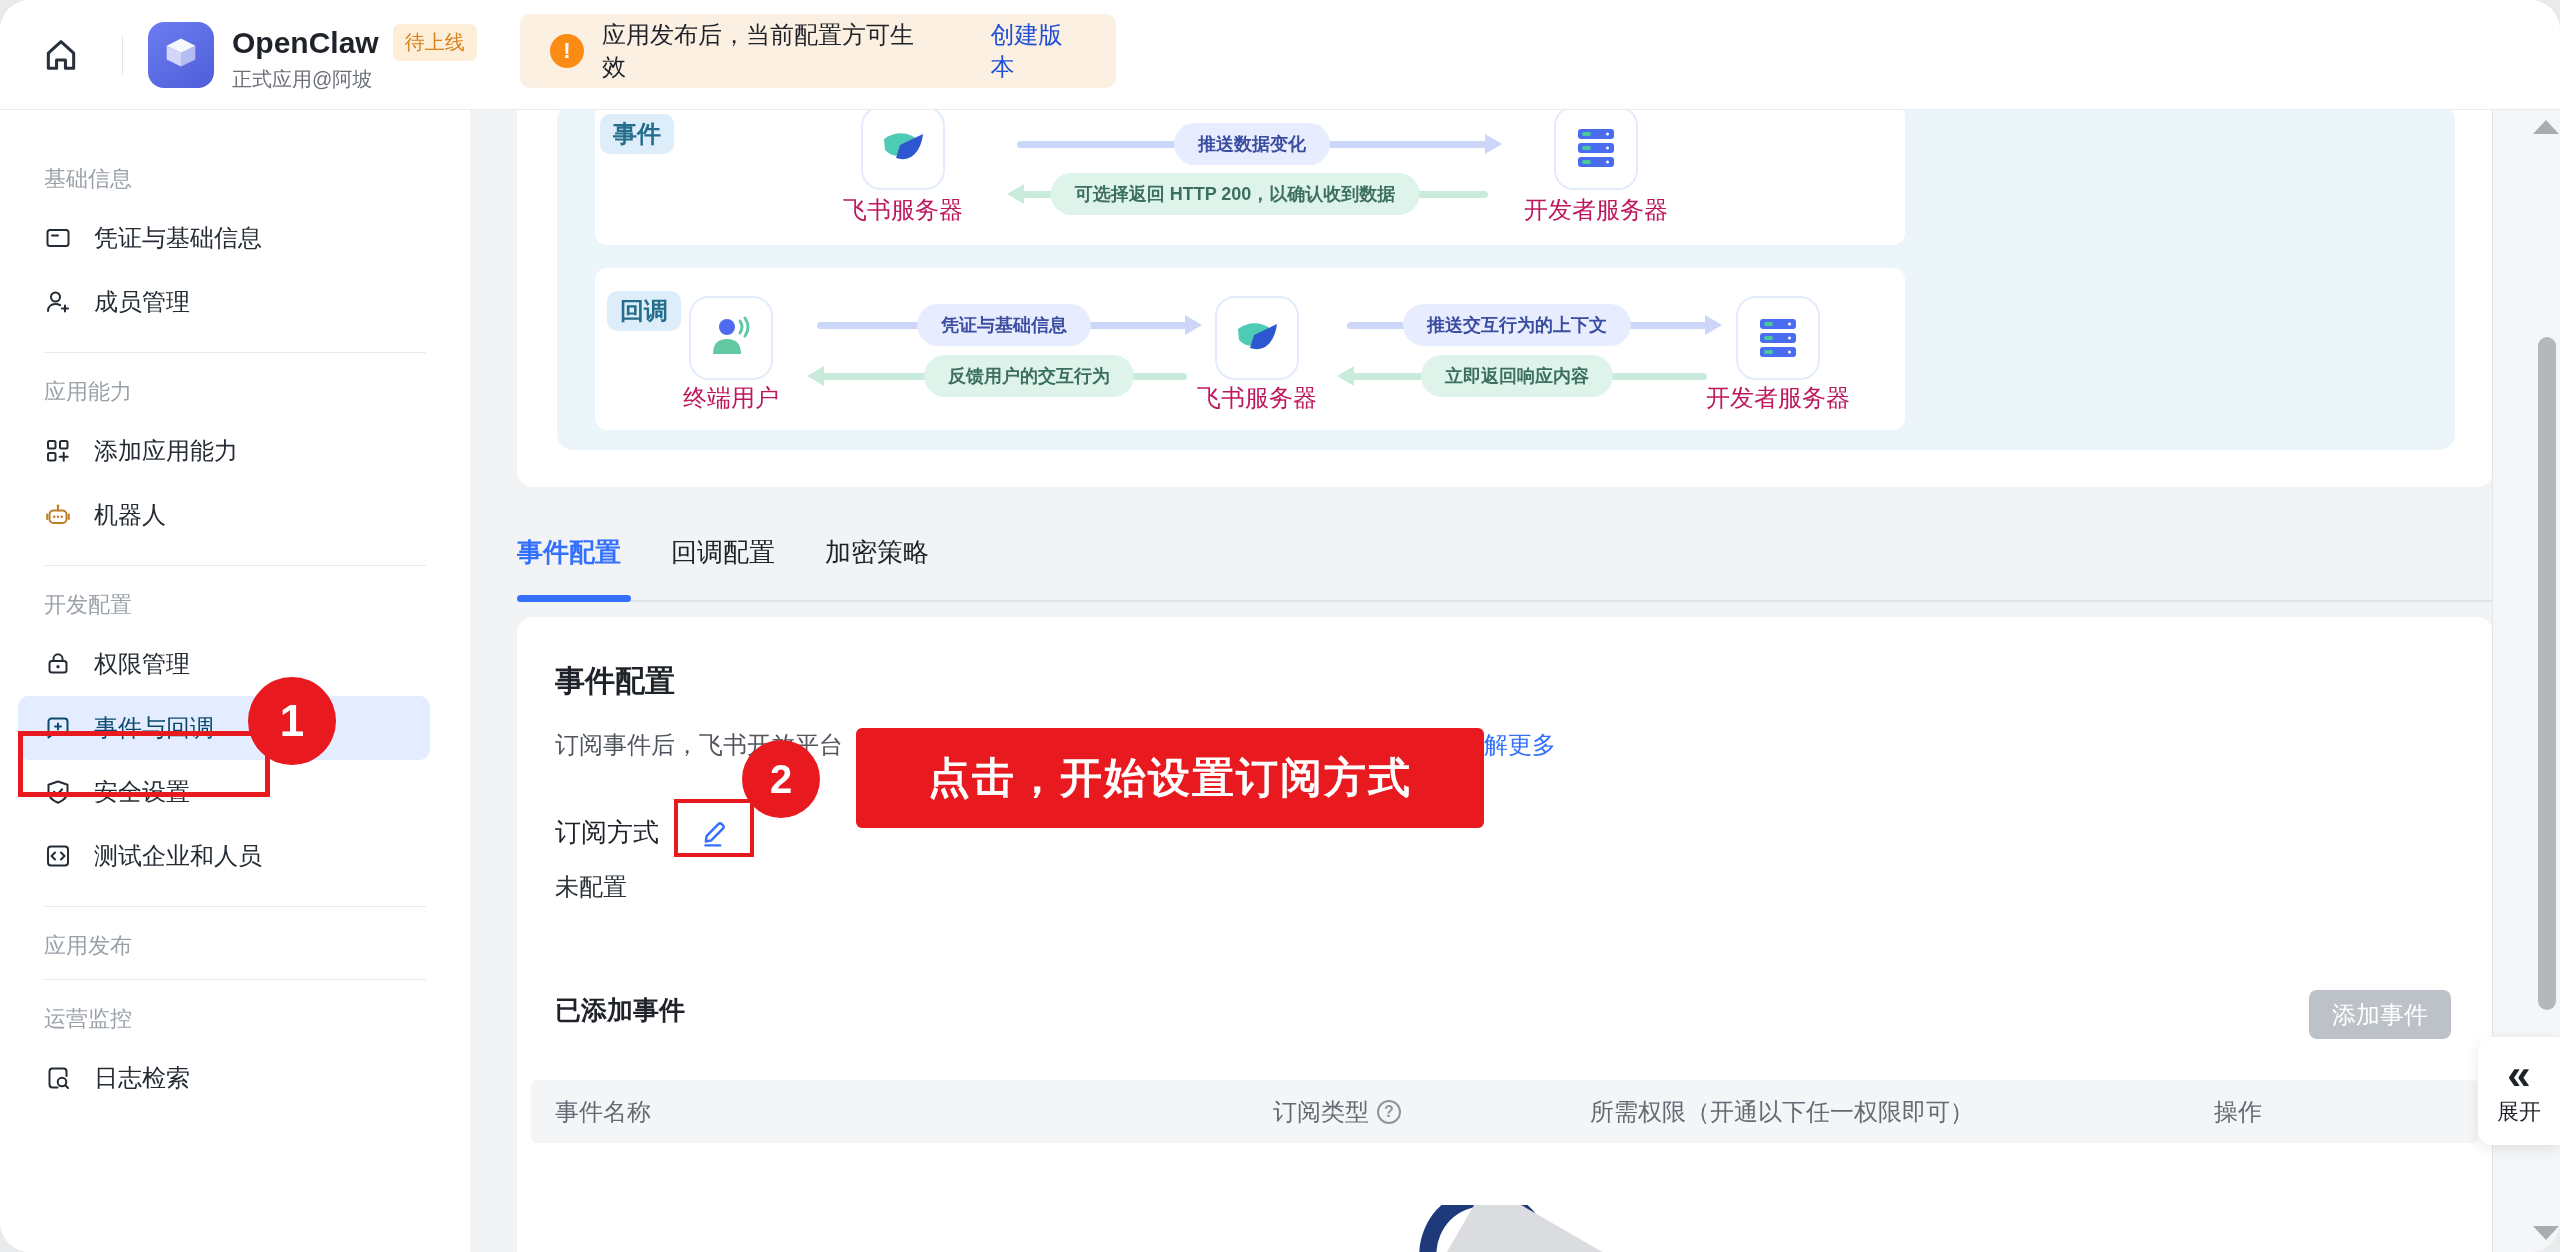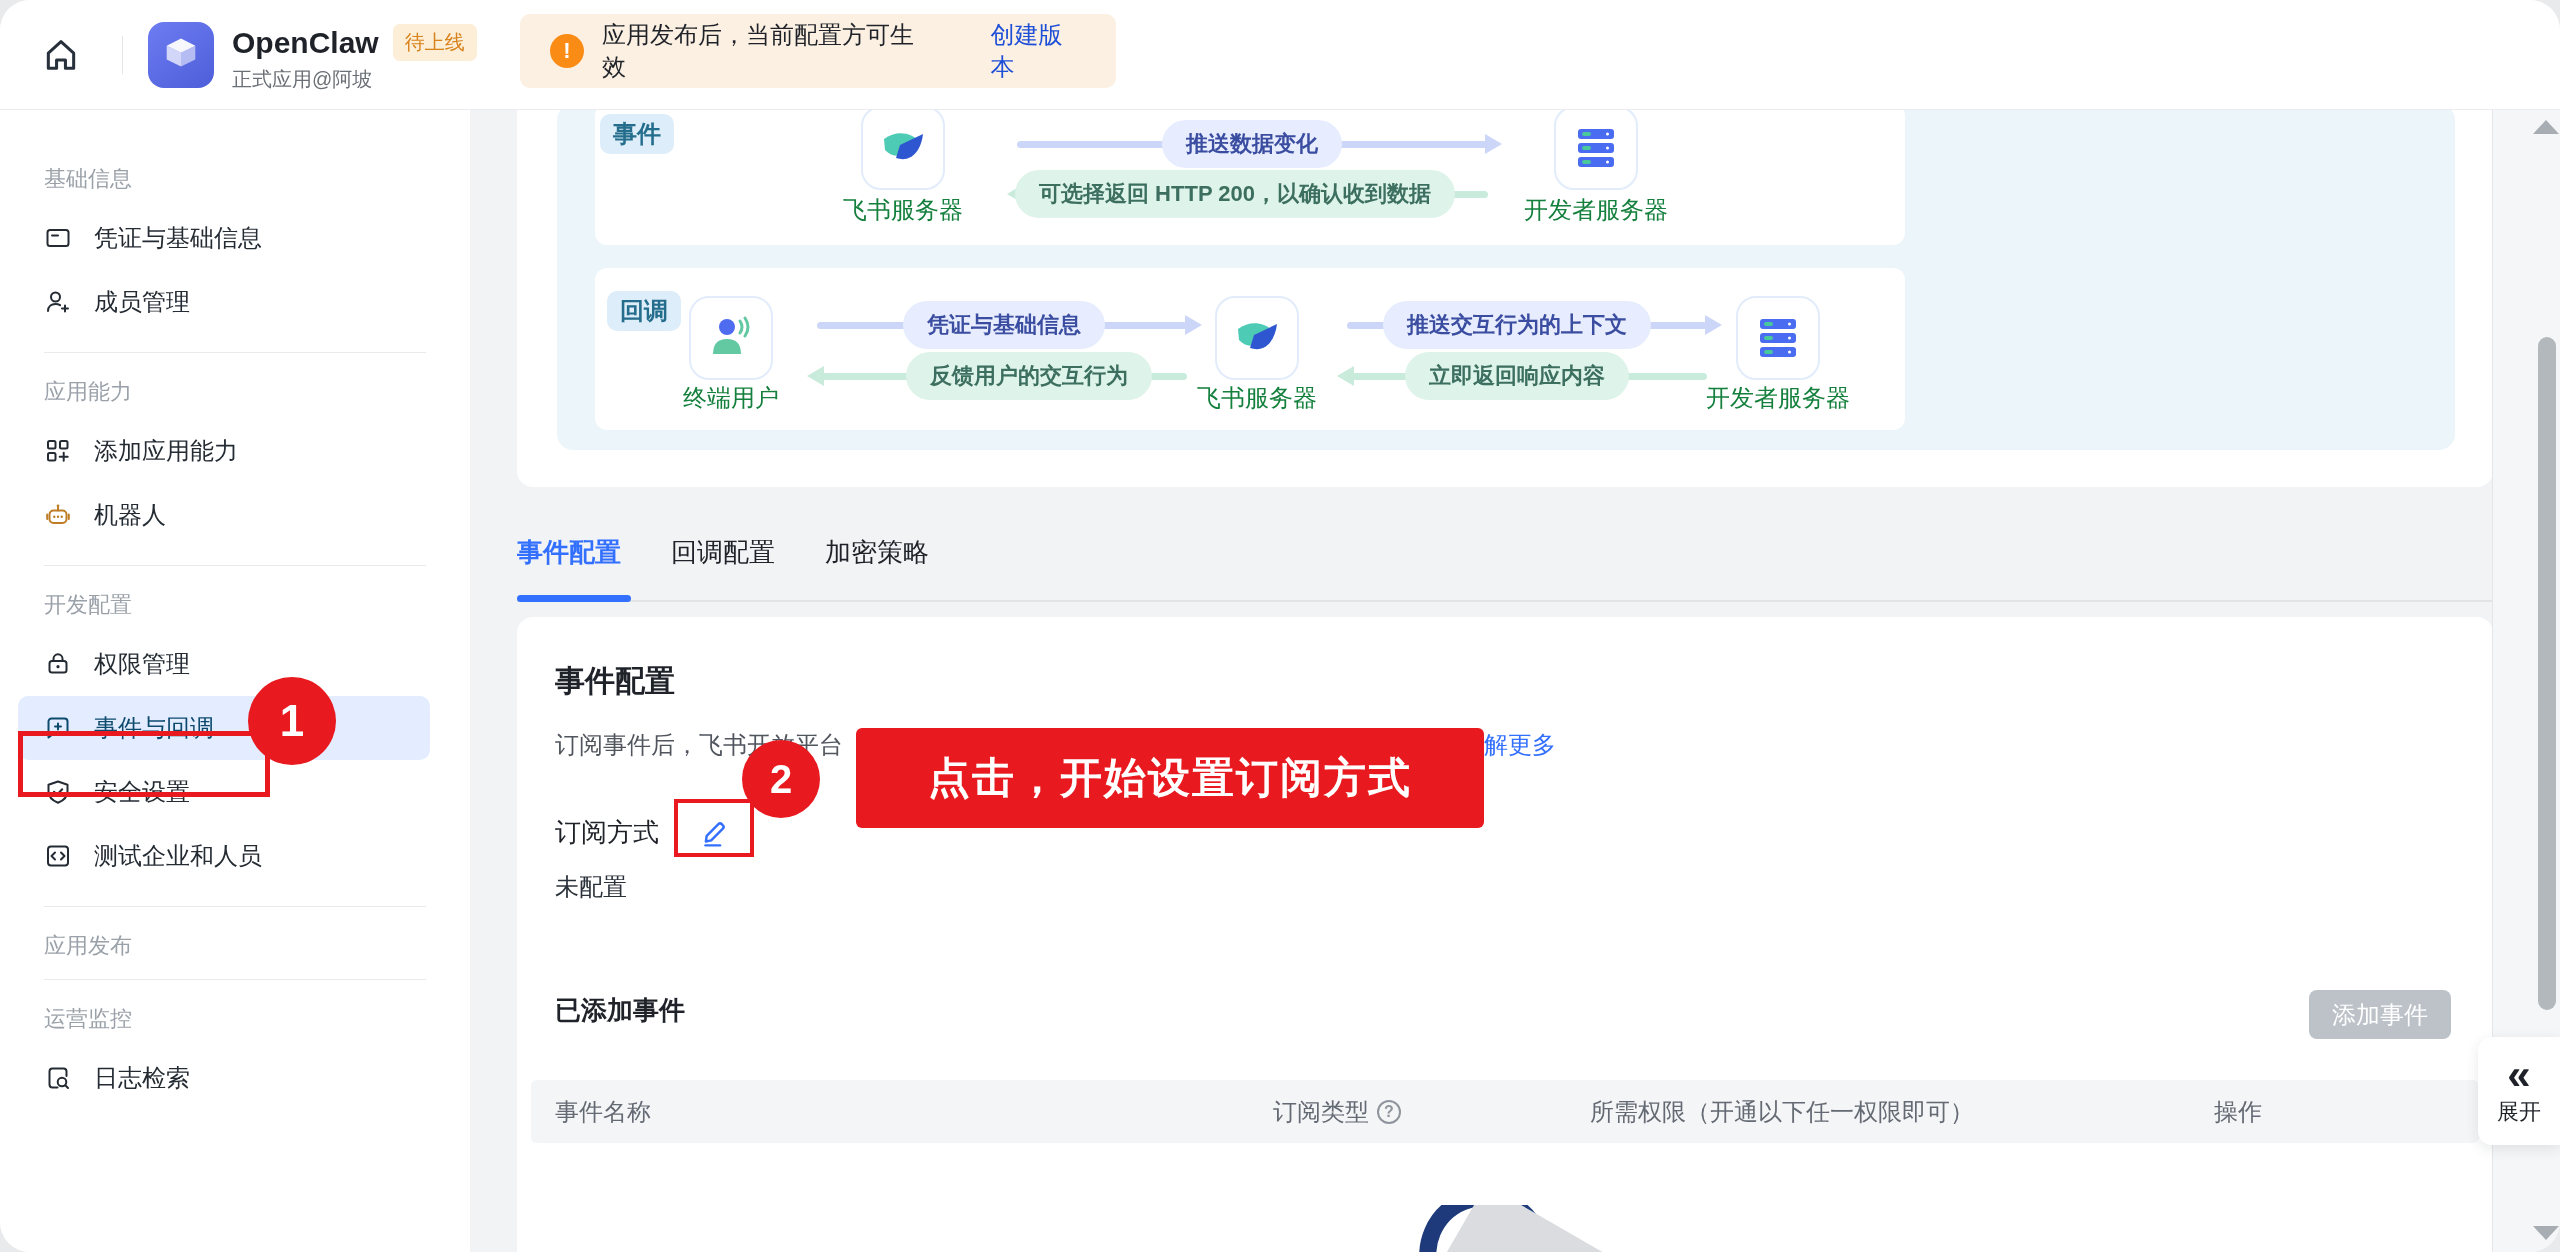--- a/index.html
+++ b/index.html
@@ -43,29 +43,29 @@
 
   .card1 { position:relative; width:1976px; height:377px; background:#fff; border-radius:0 0 16px 16px; overflow:hidden; }
   .diagram-bg { position:absolute; left:40px; top:-6px; width:1898px; height:346px; background:#ecf5fa; border-radius:16px; }
   .diag-panel { position:absolute; background:#fff; border-radius:12px; left:78px; width:1310px; }
   .panel-event { top:-6px; height:141px; }
   .panel-callback { top:158px; height:162px; }
   .diag-badge { position:absolute; width:74px; height:40px; border-radius:10px; background:#ddeefa; color:#256d8c;
                 font-size:24px; font-weight:700; display:flex; align-items:center; justify-content:center; }
   .node-box { position:absolute; width:84px; height:84px; background:#fff; border:2px solid #e2ecfb; border-radius:20px;
               display:flex; align-items:center; justify-content:center; }
-  .node-label { position:absolute; font-size:24px; font-weight:500; color:#15803d; white-space:nowrap; transform:translateX(-50%); }
+  .node-label { position:absolute; font-size:24px; font-weight:500; color:#be185d; white-space:nowrap; transform:translateX(-50%); }
   .arrow { position:absolute; height:7px; border-radius:4px; }
   .arrow-r { background:#ccd6f8; }
   .arrow-r::after { content:""; position:absolute; right:-15px; top:-7px; border-left:17px solid #ccd6f8;
                     border-top:10px solid transparent; border-bottom:10px solid transparent; }
   .arrow-l { background:#c9ebdc; }
   .arrow-l::before { content:""; position:absolute; left:-15px; top:-7px; border-right:17px solid #c9ebdc;
                      border-top:10px solid transparent; border-bottom:10px solid transparent; }
-  .pill { position:absolute; transform:translate(-50%,-50%); padding:9px 24px; border-radius:26px; font-size:22px;
+  .pill { position:absolute; transform:translate(-50%,-50%); padding:9px 24px; border-radius:26px; font-size:18px;
           font-weight:600; white-space:nowrap; z-index:2; }
   .pill-blue { background:#e7ecfe; color:#3a4da0; }
   .pill-green { background:#def3e9; color:#3c6f60; }
 
   
   .tabs-wrap { position:relative; width:1976px; height:130px; }
   .tabs-row { position:absolute; left:0; top:48px; display:flex; gap:50px; }
   .tab { font-size:26px; color:#1f2329; cursor:pointer; }
   .tab.active { color:#3370ff; font-weight:600; }
   .tabs-line { position:absolute; left:0; top:113px; width:100%; height:2px; background:#e1e3e6; }

